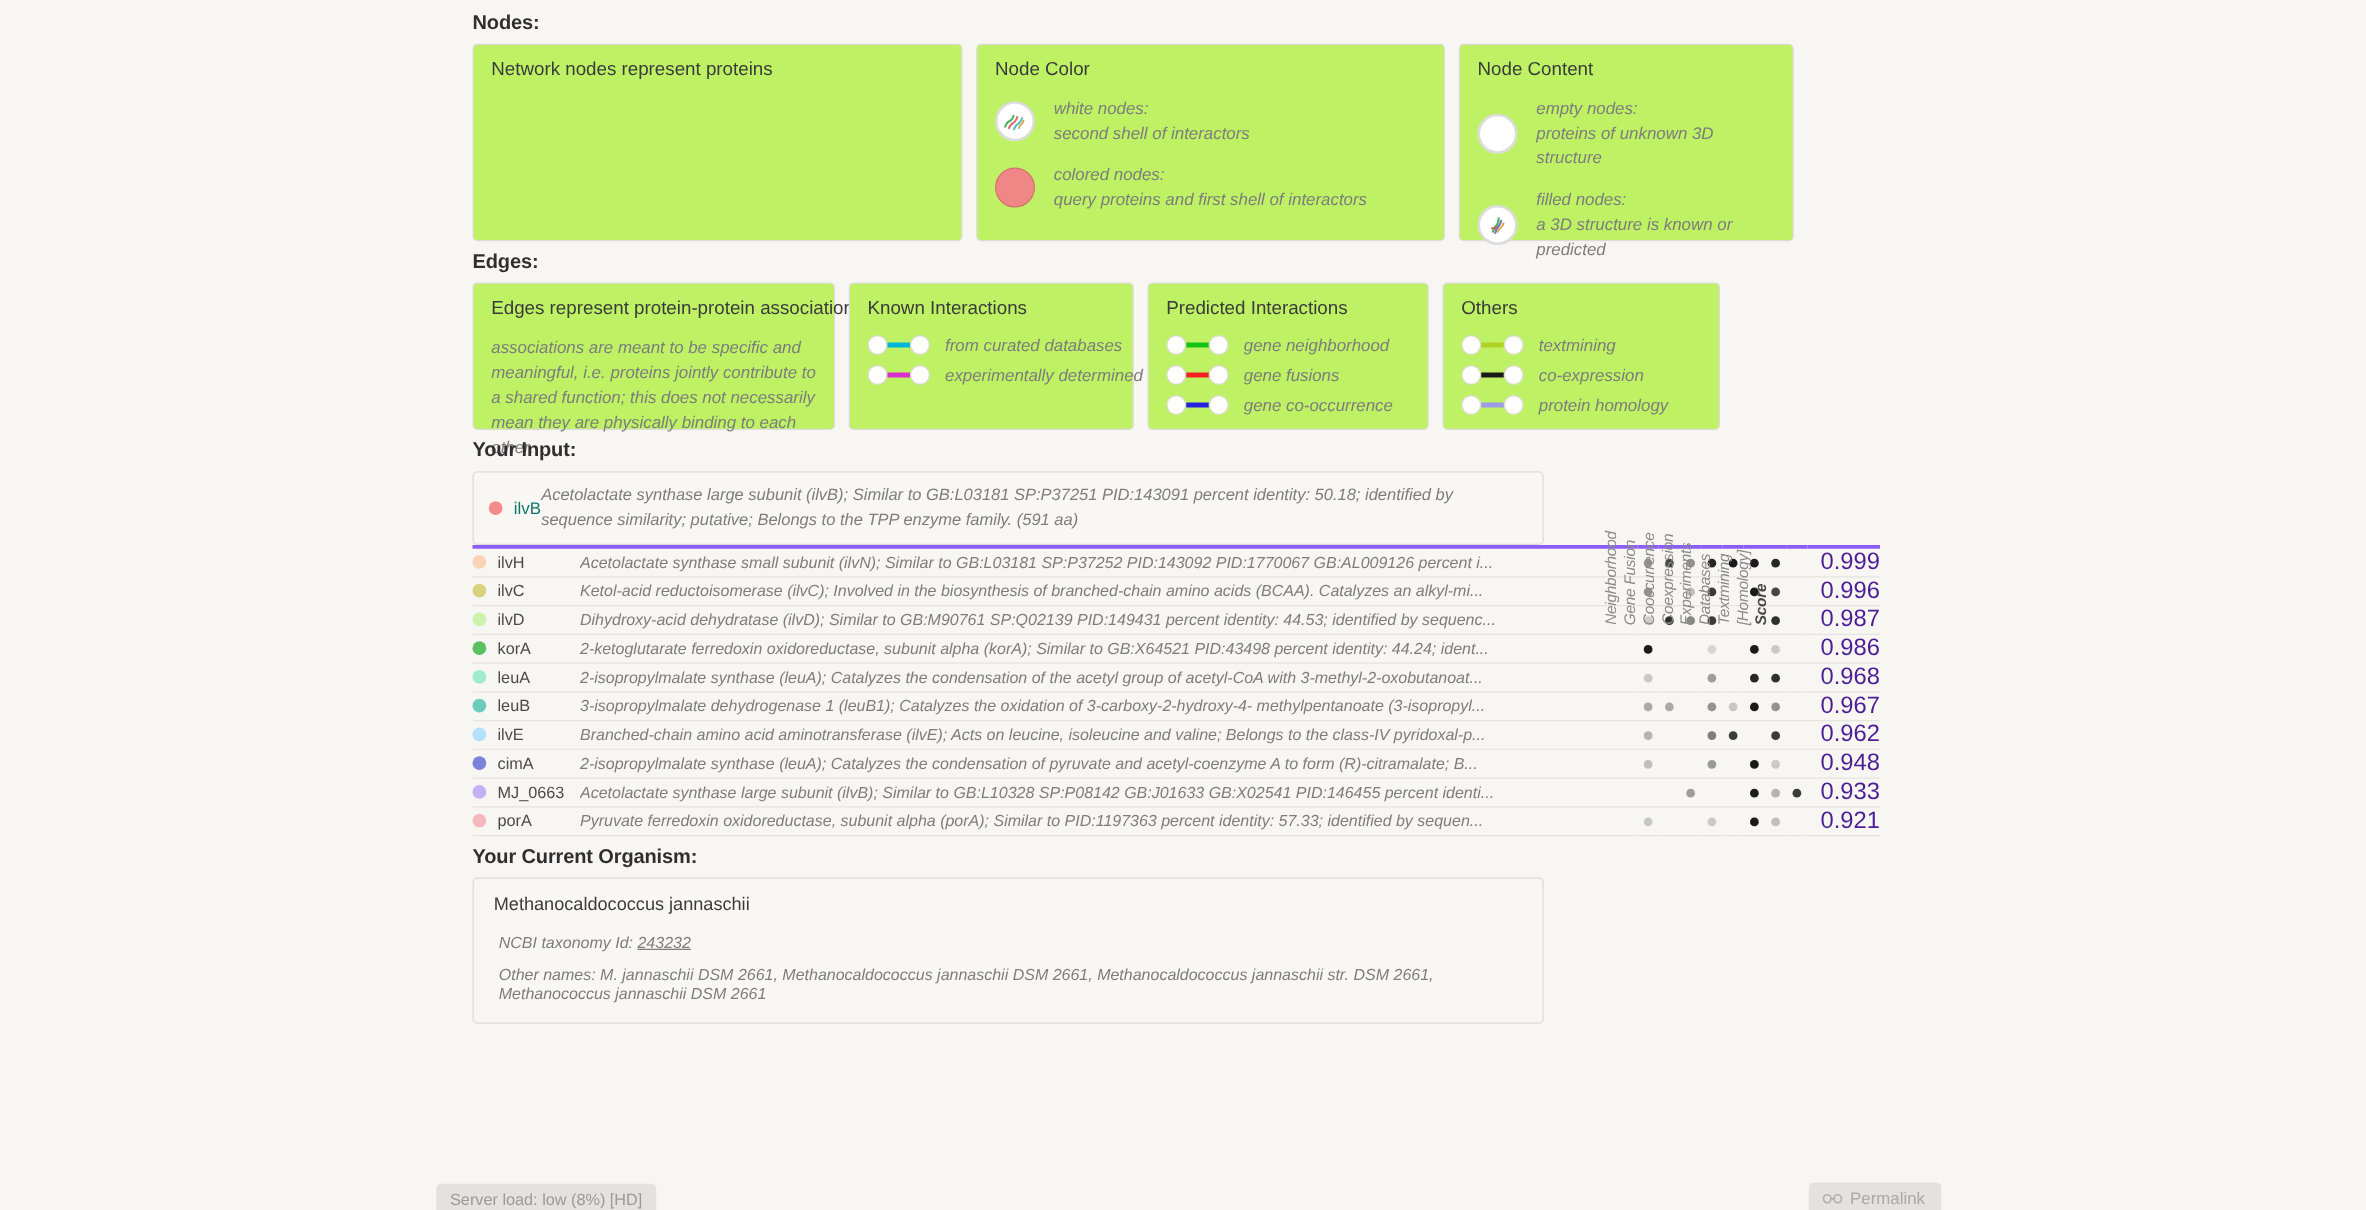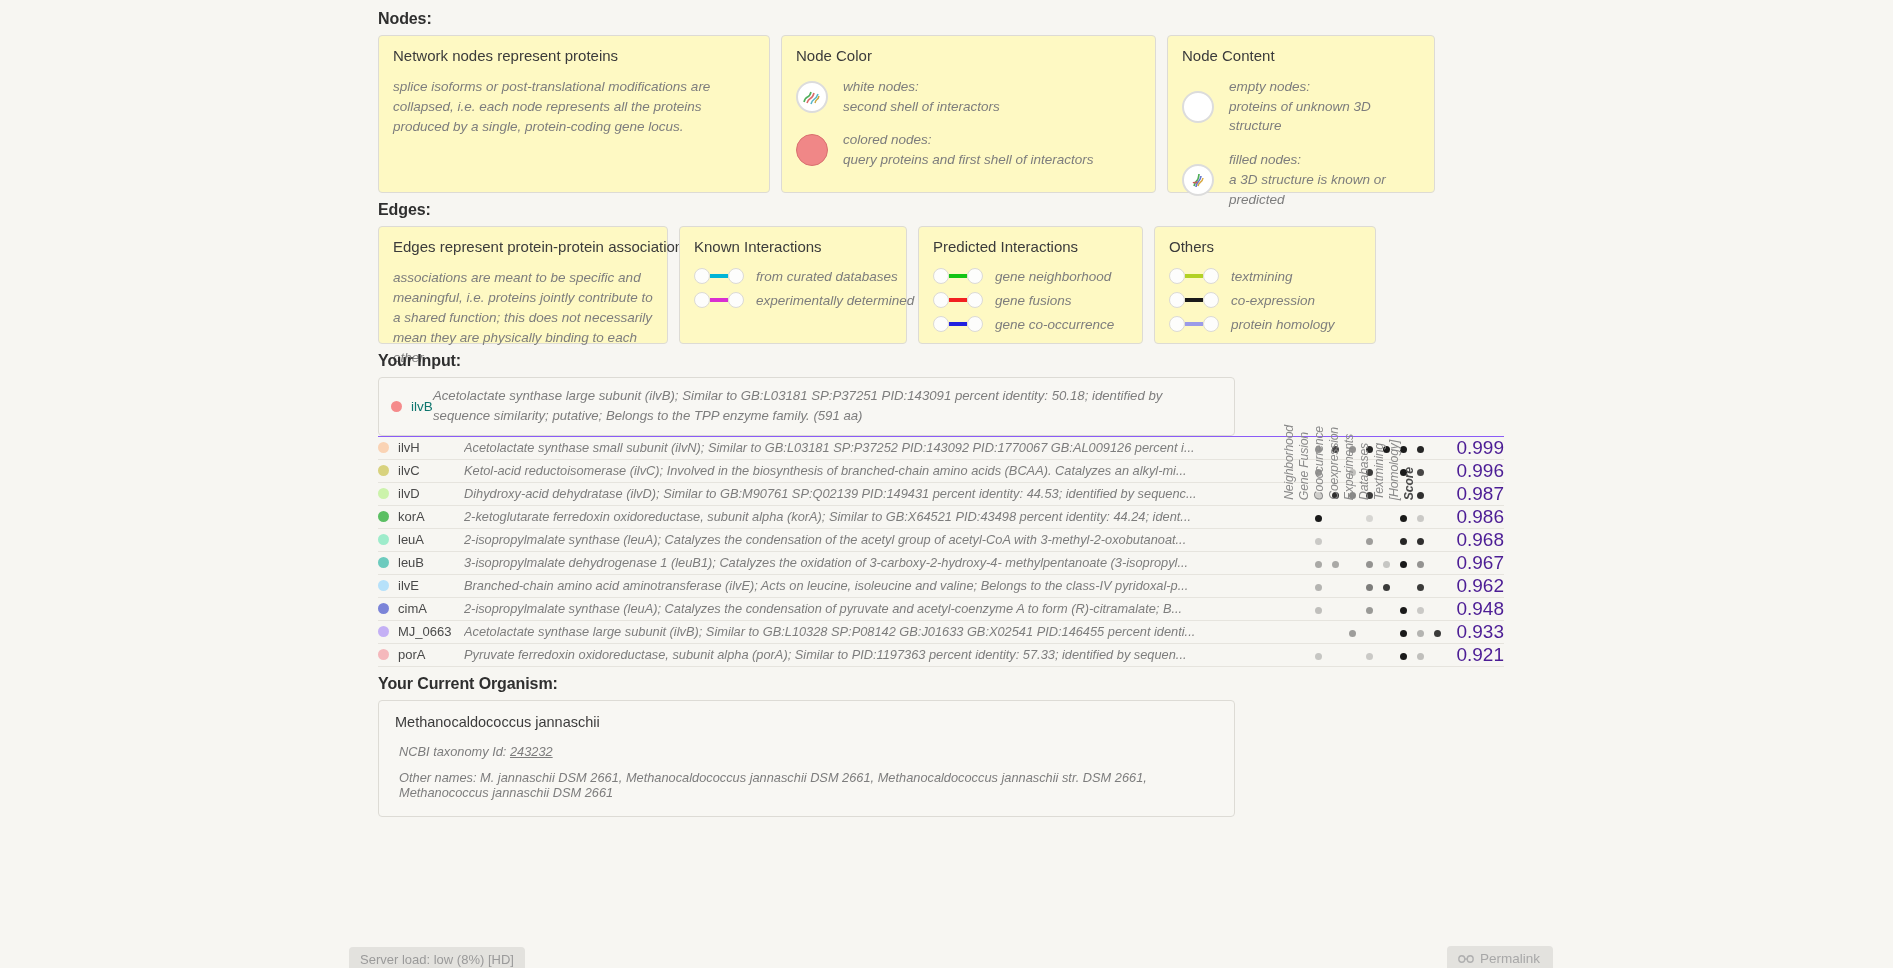--- a/index.html
+++ b/index.html
@@ -14,21 +14,21 @@
   .content { position: absolute; left: 378px; top: 0px; width: 1140px; }
 
   .section-title {
     font-size: 16px; font-weight: bold; color: #2f2f2f;
     margin: 8px 0 7px 0; letter-spacing: -0.1px;
   }
   #nodes-title { margin-top: 10px; }
 
   .panel-row { display: flex; gap: 11px; }
   .panel {
-    background: #fef9c3;
+    background: #bef264;
     border: 1px solid #dddbd5;
     border-radius: 4px;
     padding: 11px 14px 12px 14px;
   }
   .panel-head {
     font-size: 15px; color: #3b3b3b; font-weight: normal;
     margin-bottom: 13px; white-space: nowrap;
   }
   .panel-desc {
     font-size: 13.5px; font-style: italic; color: #7d7d7d;
@@ -91,21 +91,21 @@
   }
   .col-head {
     writing-mode: vertical-rl; transform: rotate(180deg);
     font-size: 12.3px; font-style: italic; color: #8a8a8a;
     width: 15px; white-space: nowrap; letter-spacing: -0.2px;
   }
   .col-head.score { font-weight: bold; font-style: italic; color: #4a4a4a; }
 
   .partners-table { width: 1126px; border-collapse: collapse; }
   .partners-table tr { border-bottom: 1px solid #e6e4de; }
-  .partners-table tr:first-child { border-top: 1px solid #8b5cf6; }
+  .partners-table tr:first-child { border-top: 3px solid #8b5cf6; }
   .partners-table td { padding: 0; height: 20.5px; vertical-align: middle; }
   .td-name {
     width: 86px; font-size: 13px; color: #4a4a4a;
     padding-left: 12px;
   }
   .name-wrap { display: flex; align-items: center; gap: 9px; }
   .td-desc {
     font-size: 12.8px; font-style: italic; color: #7d7d7d;
     max-width: 0; overflow: hidden; white-space: nowrap; text-overflow: ellipsis;
   }
@@ -153,21 +153,20 @@
 
 <div class="page">
 <div class="content">
 
   <div class="section-title" id="nodes-title">Nodes:</div>
 
   <div class="panel-row">
 
     <div class="panel" id="panel-nodes-represent">
       <div class="panel-head">Network nodes represent proteins</div>
-      <div class="panel-desc">splice isoforms or post-translational modifications are collapsed, i.e. each node represents all the proteins produced by a single, protein-coding gene locus.</div>
     </div>
 
     <div class="panel" id="panel-node-color">
       <div class="panel-head">Node Color</div>
       <div class="legend-line">
         <div class="node-circle node-struct">
           <svg class="struct-svg" viewBox="0 0 26 26">
             <path d="M5 18 C7 10, 10 16, 12 8" stroke="#4fae5a" stroke-width="1.6" fill="none"></path>
             <path d="M8 19 C10 12, 13 17, 15 9" stroke="#d96a6a" stroke-width="1.6" fill="none"></path>
             <path d="M12 20 C14 13, 16 18, 19 10" stroke="#5bb7c9" stroke-width="1.6" fill="none"></path>

